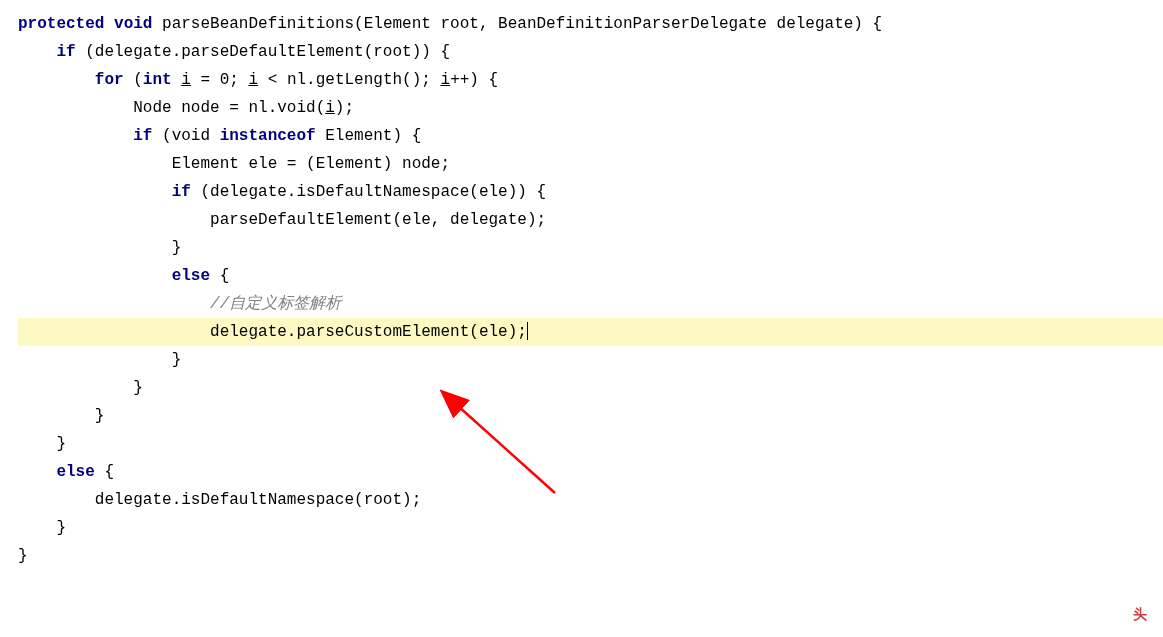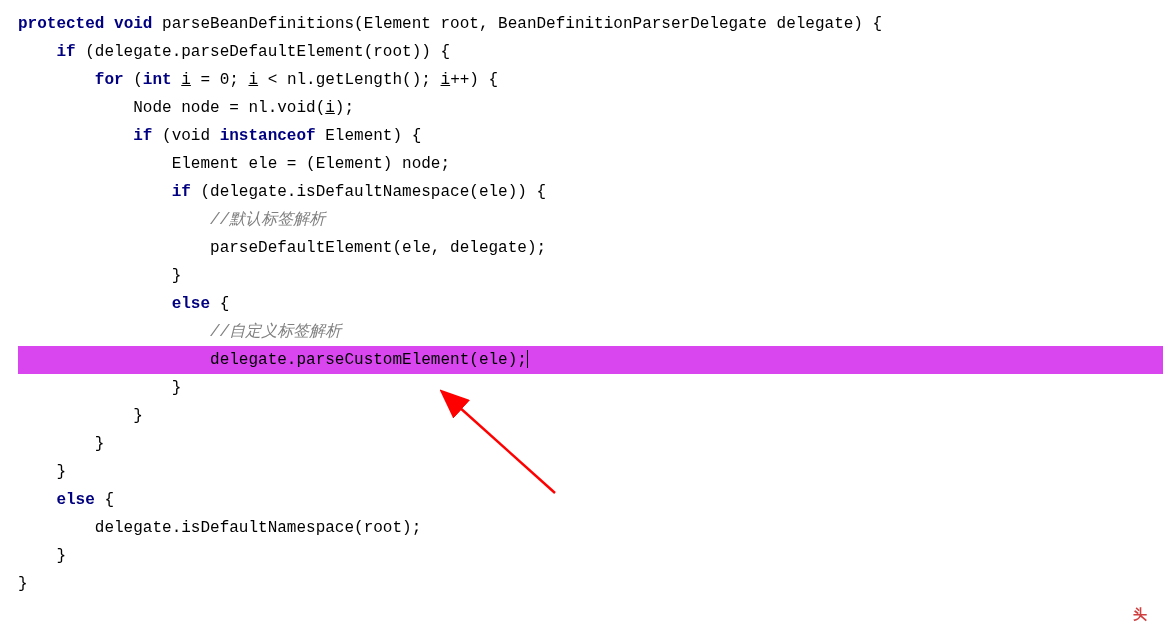--- a/index.html
+++ b/index.html
@@ -12,21 +12,21 @@
       padding: 10px 0 20px 18px;
       position: relative;
       width: 1163px;
       height: 637px;
     }
     .code-line {
       white-space: pre;
       height: 28px;
     }
     .highlighted {
-      background: #d946ef;
+      background: #fef9c3;
     }
     .kw { color: #000080; font-weight: bold; text-align: center; }
     .method-def { color: #000000; font-family: Liberation Mono, monospace; }
     .comment { color: #808080; font-style: italic; }
     .cursor {
       display: inline-block;
       width: 1.5px;
       height: 18px;
       background: #000000;
       vertical-align: middle;
@@ -74,21 +74,20 @@
 <body>
 
 <div>
   <div class="code-line"><span class="kw">protected</span> <span class="kw">void</span> <span class="method-def">parseBeanDefinitions</span><span>(Element root, BeanDefinitionParserDelegate delegate) {</span></div>
   <div class="code-line">    <span class="kw">if</span><span> (delegate.parseDefaultElement(root)) {</span></div>
   <div class="code-line"><span>        </span><span class="kw">for</span><span> (</span><span class="kw">int</span><span> </span><span class="underline">i</span><span> = </span><span>0</span><span>; </span><span class="underline">i</span><span> &lt; nl.getLength(); </span><span class="underline">i</span><span>++) {</span></div>
   <div class="code-line"><span>            Node node = nl.void(</span><span class="underline">i</span><span>);</span></div>
   <div class="code-line"><span>            </span><span class="kw">if</span><span> (void </span><span class="kw">instanceof</span><span> Element) {</span></div>
   <div class="code-line">                Element ele = (Element) node;</div>
   <div class="code-line"><span>                </span><span class="kw">if</span><span> (delegate.isDefaultNamespace(ele)) {</span></div>
-  <div class="code-line"><span class="comment">                    //默认标签解析</span></div>
   <div class="code-line">                    parseDefaultElement(ele, delegate);</div>
   <div class="code-line">                }</div>
   <div class="code-line"><span>                </span><span class="kw">else</span><span> {</span></div>
   <div class="code-line"><span class="comment">                    //自定义标签解析</span></div>
   <div class="code-line highlighted"><span>                    delegate.parseCustomElement(ele);</span><span class="cursor"></span></div>
   <div class="code-line">                }</div>
   <div class="code-line">            }</div>
   <div class="code-line">        }</div>
   <div class="code-line">    }</div>
   <div class="code-line"><span>    </span><span class="kw">else</span><span> {</span></div>

